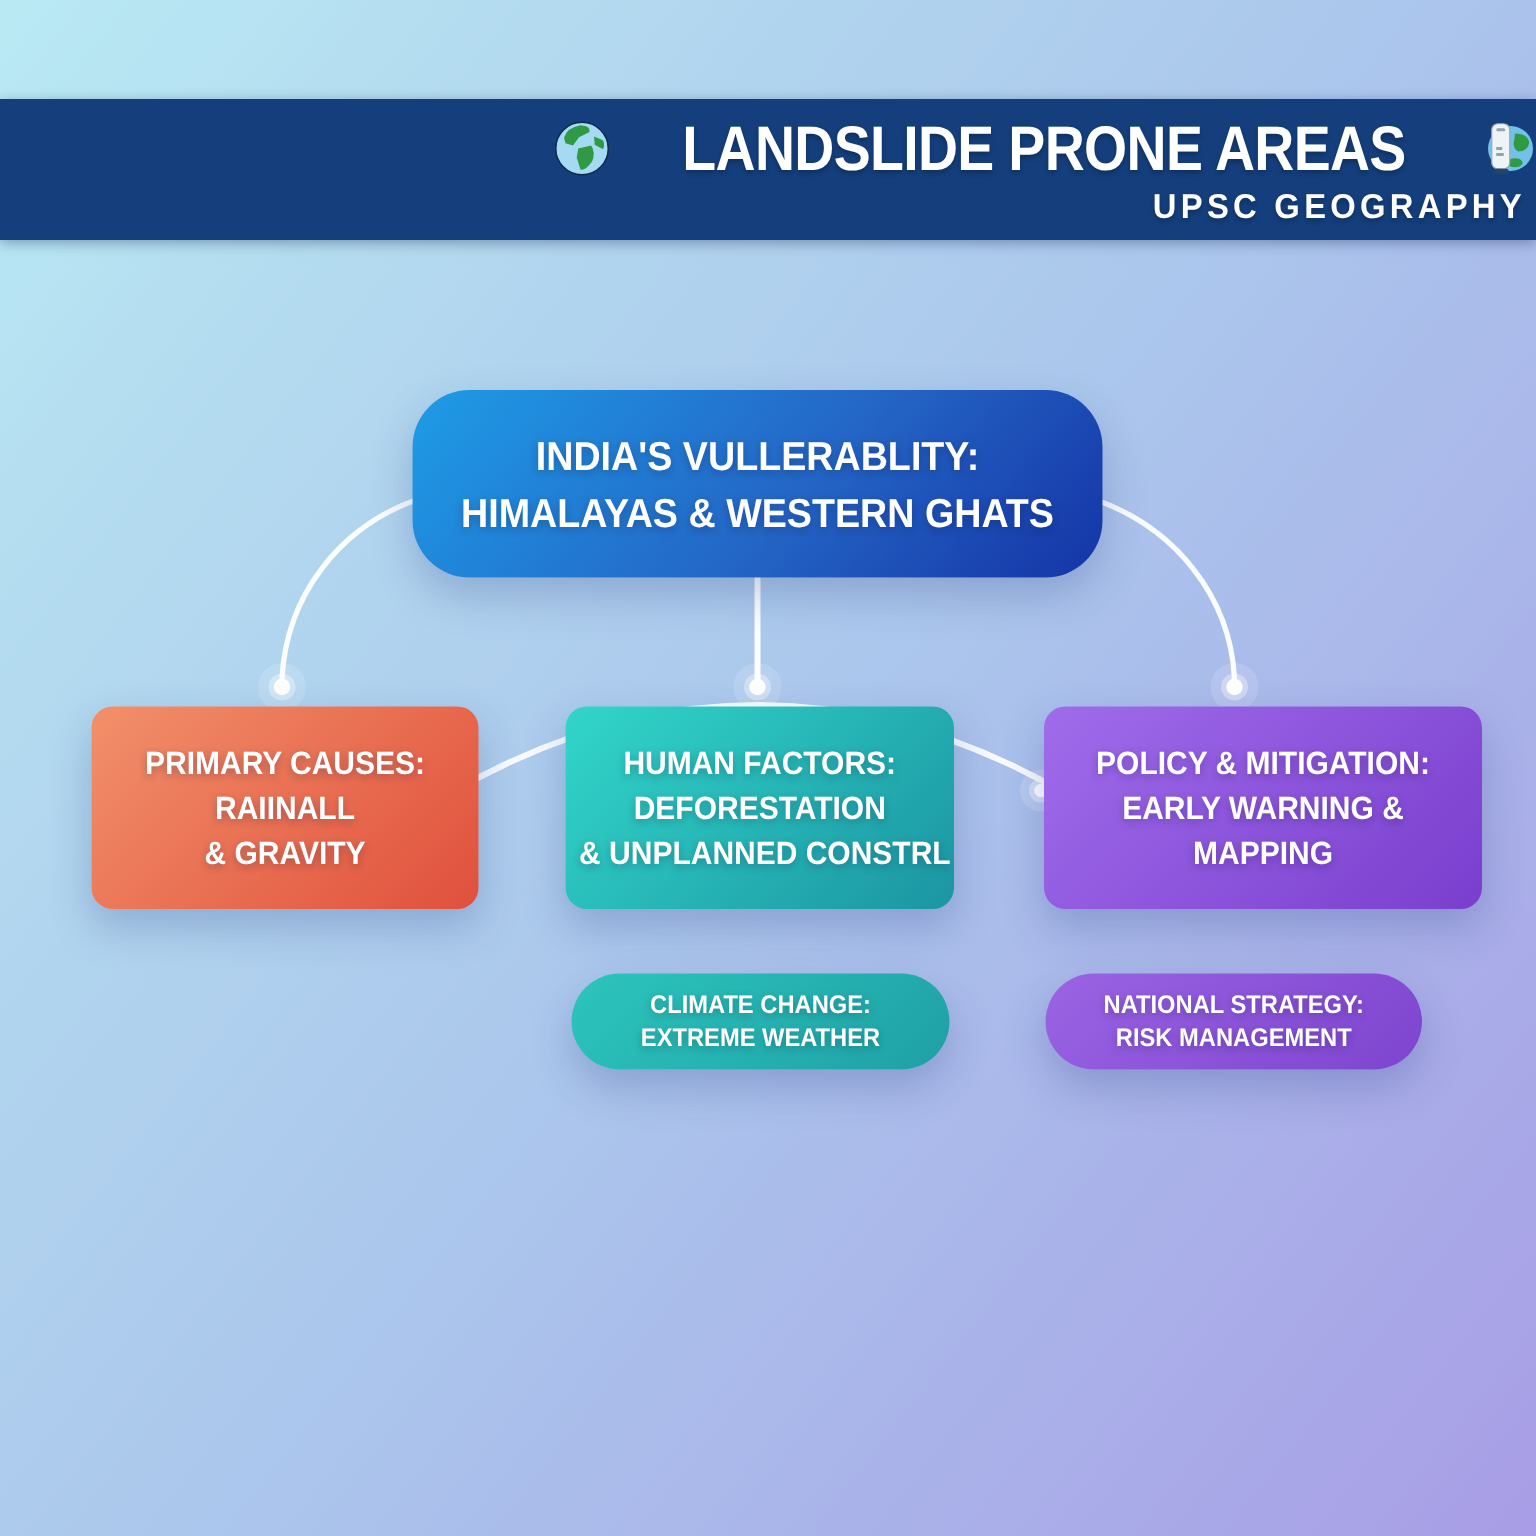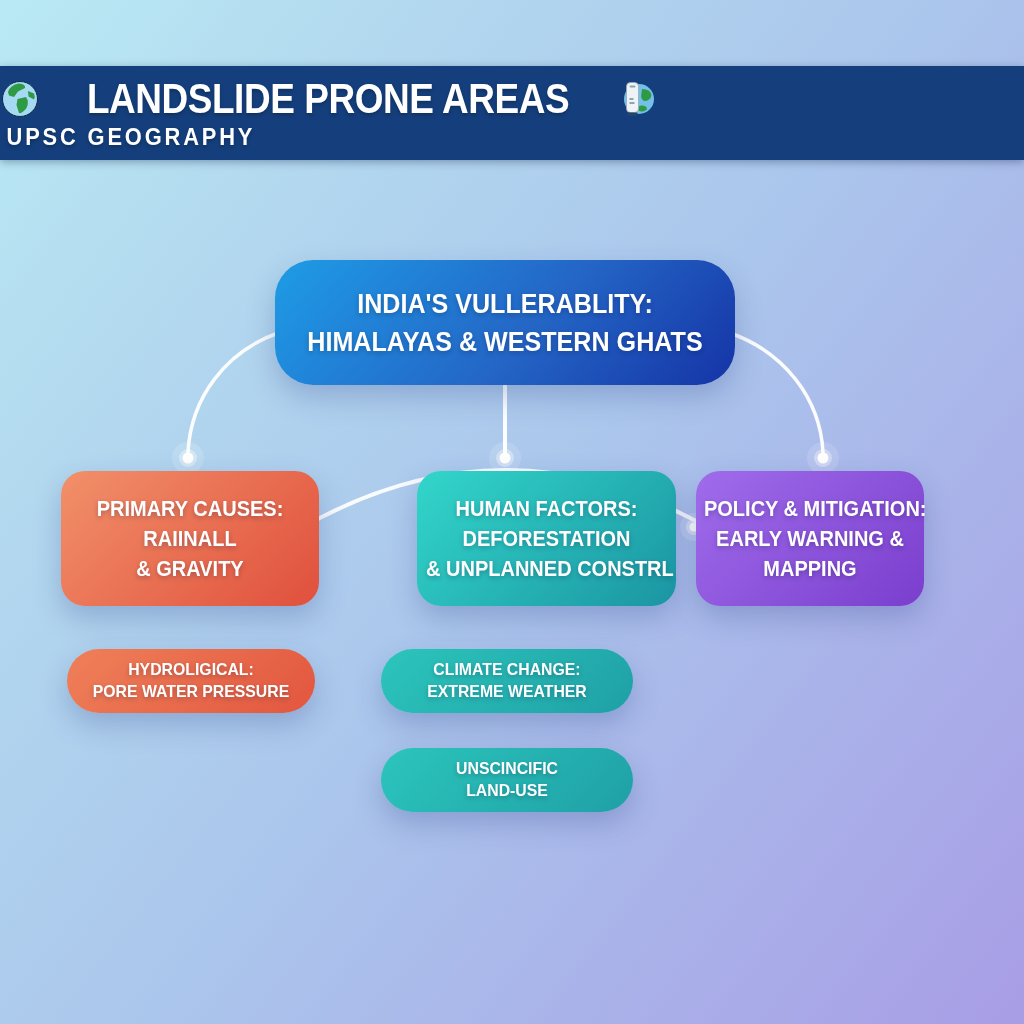--- a/index.html
+++ b/index.html
@@ -7,21 +7,21 @@
     position:relative;width:1024px;height:1024px;overflow:hidden;
     font-family:"Liberation Sans", sans-serif;
     background:linear-gradient(128deg,#b9eaf4 0%,#b3d9ef 22%,#abc6ec 52%,#a89de6 100%);
   }
   svg.connectors{position:absolute;left:0;top:0;width:1024px;height:1024px;z-index:1;}
   .boxes{position:absolute;left:0;top:0;width:100%;height:100%;z-index:2;padding-left:31px;}
 
   
   .banner{
     position:absolute;left:0;top:66px;width:100%;height:94px;background:#143f7c;
-    display:flex;flex-direction:column;align-items:flex-start;justify-content:center;
+    display:flex;flex-direction:column;align-items:flex-end;justify-content:center;
     box-shadow:0 2px 8px rgba(10,30,70,.35);z-index:3;
   }
   .banner-row{display:flex;align-items:center;gap:14px;}
   .title{
     margin:0;color:#fff;font-size:42px;font-weight:700;letter-spacing:-.5px;
     white-space:nowrap;transform:scaleX(.88);text-shadow:0 2px 4px rgba(0,0,0,.25);
   }
   .subtitle{
     color:#fff;font-size:23px;font-weight:700;letter-spacing:3px;margin-top:1px;
     transform:scaleX(.95);text-shadow:0 2px 4px rgba(0,0,0,.25);
@@ -36,24 +36,24 @@
     box-shadow:0 12px 28px rgba(40,60,130,.25);
   }
   .node .txt{transform:scaleX(.93);width:100%;}
   .ln{display:block;white-space:nowrap;}
 
   .root{
     left:275px;top:260px;width:460px;height:125px;border-radius:38px;
     background:linear-gradient(132deg,#1e9ce6 0%,#2466c6 55%,#1534a6 100%);
     font-size:27px;line-height:38px;
   }
-  .branch{top:471px;height:135px;border-radius:24px;font-size:21.5px;line-height:30px;}
+  .branch{top:471px;height:135px;border-radius:14px;font-size:21.5px;line-height:30px;}
   .b0{left:61px;width:258px;background:linear-gradient(135deg,#f2906a 0%,#e0503c 100%);}
-  .b1{left:377px;width:259px;background:linear-gradient(135deg,#32d6ca 0%,#1b95a2 100%);margin-left:40px;}
-  .b2{left:696px;width:228px;background:linear-gradient(135deg,#a06ceb 0%,#7a3ecd 100%);}
+  .b1{left:377px;width:259px;background:linear-gradient(135deg,#32d6ca 0%,#1b95a2 100%);}
+  .b2{left:696px;width:292px;background:linear-gradient(135deg,#a06ceb 0%,#7a3ecd 100%);}
 
   .child{height:64px;border-radius:32px;font-size:17px;line-height:22px;}
   .r1{top:649px;} .r2{top:748px;}
   .c0{left:67px;width:248px;background:linear-gradient(135deg,#ef8059 0%,#e2563f 100%);}
   .c1{left:381px;width:252px;background:linear-gradient(135deg,#2cc5bc 0%,#1fa0a6 100%);justify-content:center;}
   .c2{left:697px;width:251px;background:linear-gradient(135deg,#9a64e4 0%,#7e44ce 100%);}
 
   .cpath{fill:none;stroke:#fff;stroke-linecap:round;}
 </style>
 </head>
@@ -146,34 +146,28 @@
     </div>
 
     <div class="node branch b2">
       <div class="txt">
         <span class="ln">POLICY &amp; MITIGATION:</span>
         <span class="ln">EARLY WARNING &amp;</span>
         <span class="ln">MAPPING</span>
       </div>
     </div>
 
-    <div class="node child r1 c0">
-      <div class="txt">
-        <span class="ln">HYDROLIGICAL:</span>
-        <span class="ln">PORE WATER PRESSURE</span>
-      </div>
-    </div>
     <div class="node child r1 c1">
       <div class="txt">
         <span class="ln">CLIMATE CHANGE:</span>
         <span class="ln">EXTREME WEATHER</span>
       </div>
     </div>
-
-    <div class="node child r2 c1">
+    <div class="node child r1 c2">
       <div class="txt">
-        <span class="ln">UNSCINCIFIC</span>
-        <span class="ln">LAND-USE</span>
+        <span class="ln">NATIONAL STRATEGY:</span>
+        <span class="ln">RISK MANAGEMENT</span>
       </div>
     </div>
+
   </div>
 
 </div>
 
 </body></html>

